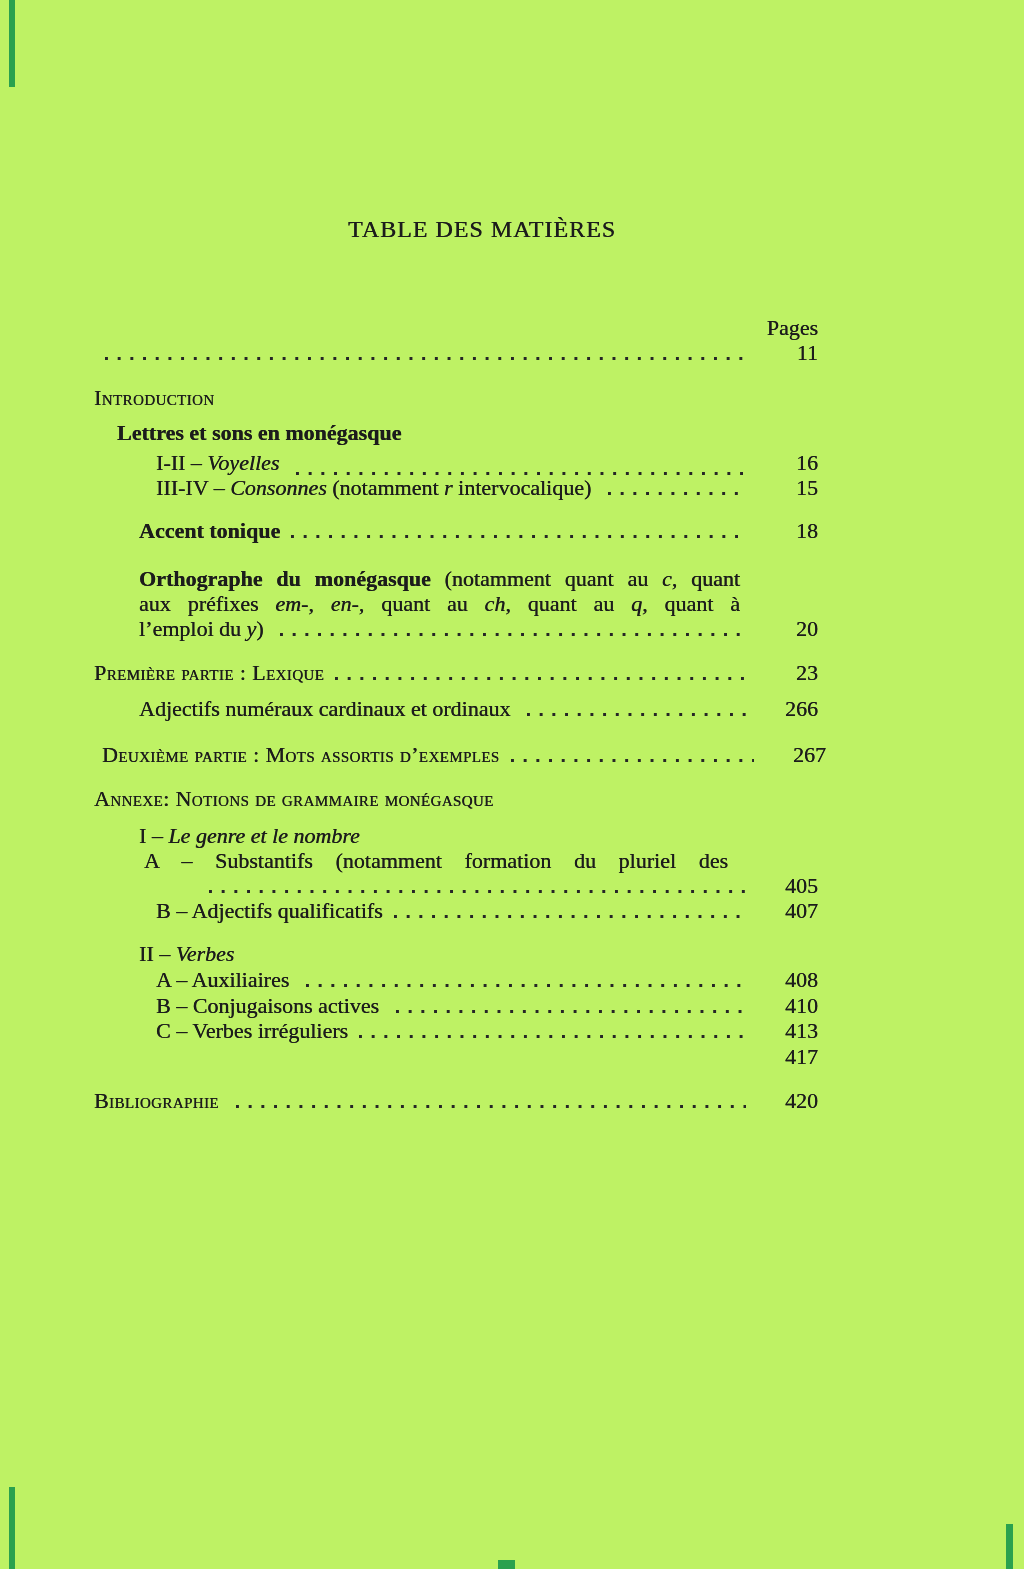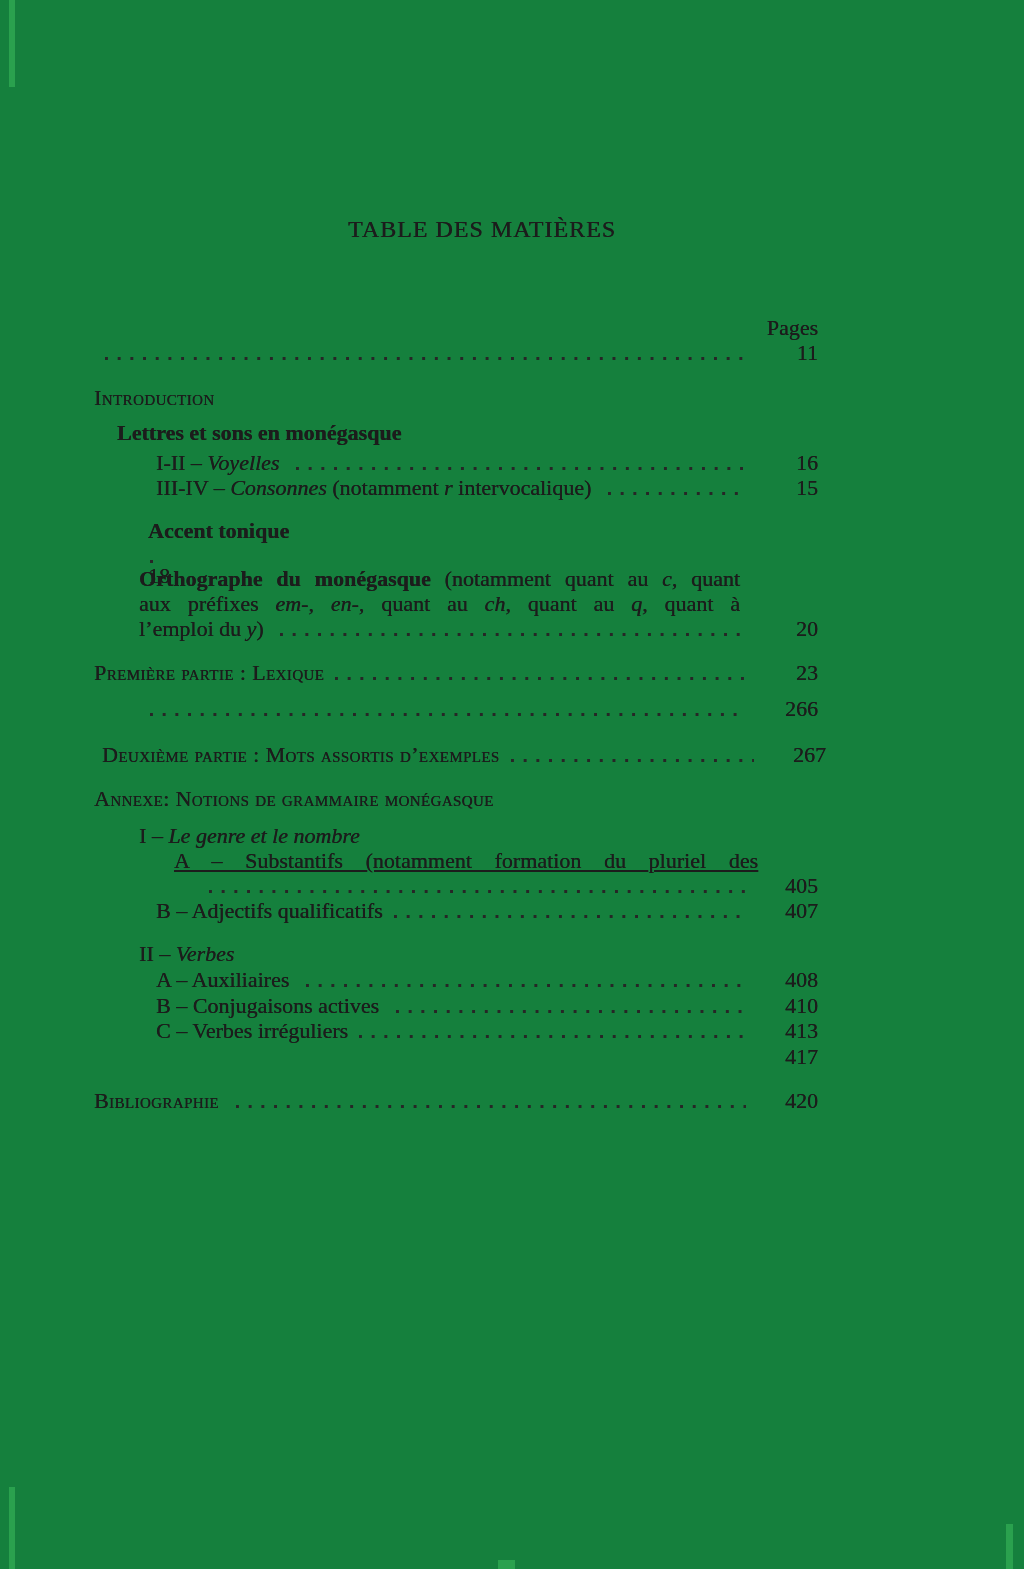--- a/index.html
+++ b/index.html
@@ -1,18 +1,18 @@
 <!DOCTYPE html>
 <html><head>
 <meta charset="utf-8">
 <style>
   html,body{margin:0;padding:0;background:#ffffff;}
   .page{
     position:relative;width:1024px;height:1569px;overflow:hidden;
-    background:#15803d;color:#1c1c1c;
+    background:#bef264;color:#1c1c1c;
     font-family:"Liberation Serif", serif;
   }
   .scan{position:absolute;inset:0;filter:blur(0.25px);}
   .title{
     position:absolute;top:215px;left:482px;transform:translateX(-50%);
     font-size:24px;line-height:28px;letter-spacing:1px;white-space:nowrap;
     text-shadow:0.35px 0 currentColor;
   }
   .toc-row{
     position:absolute;font-size:22px;line-height:25px;
@@ -39,32 +39,32 @@
 <body>
 
 <div class="page">
   <div class="scan">
     <div class="title">TABLE DES MATIÈRES</div>
     <div id="toc">
         <div class="toc-row flex" style="top: 315px; left: 94px; width: 724px;"><span class="spacer"></span><span class="pagecol">Pages</span></div>
         <div class="toc-row flex" style="top: 340px; left: 94px; width: 724px;"><span class="leader"></span><span class="pagecol">11</span></div>
         <div class="toc-row flex" style="top: 385px; left: 94px; width: 724px;"><span class="label"><span class="sc">Introduction</span></span></div>
         <div class="toc-row flex" style="top: 420px; left: 117px; width: 701px;"><span class="label"><span class="bd">Lettres et sons en monégasque</span></span></div>
-        <div class="toc-row flex" style="top: 450px; left: 156px; width: 662px;"><span class="label"><span>I-II – </span><span class="it">Voyelles</span><span> </span></span><span class="leader"></span><span class="pagecol">16</span></div>
+        <div class="toc-row flex" style="top: 450px; left: 156px; width: 662px; align-items: flex-end;"><span class="label"><span>I-II – </span><span class="it">Voyelles</span><span> </span></span><span class="leader"></span><span class="pagecol">16</span></div>
         <div class="toc-row flex" style="top: 475px; left: 156px; width: 662px;"><span class="label"><span>III-IV – </span><span class="it">Consonnes</span><span> (notamment </span><span class="it">r</span><span> intervocalique) </span></span><span class="leader"></span><span class="pagecol">15</span></div>
-        <div class="toc-row flex" style="top: 518px; left: 139px; width: 679px; flex-direction: column;"><span class="label"><span class="bd">Accent tonique</span></span><span class="leader"></span><span class="pagecol">18</span></div>
+        <div class="toc-row flex" style="top: 518px; left: 139px; width: 679px;"><span class="label"><span class="bd">Accent tonique</span></span><span class="leader"></span><span class="pagecol">18</span></div>
         <div class="toc-row justify" style="top: 566px; left: 139px; width: 601px;"><span class="bd">Orthographe du monégasque</span><span> (notamment quant au </span><span class="it">c,</span><span> quant</span></div>
         <div class="toc-row justify" style="top: 591px; left: 139px; width: 601px;"><span>aux préfixes </span><span class="it">em-,</span><span> </span><span class="it">en-,</span><span> quant au </span><span class="it">ch,</span><span> quant au </span><span class="it">q,</span><span> quant à</span></div>
         <div class="toc-row flex" style="top: 616px; left: 139px; width: 679px;"><span class="label"><span>l’emploi du </span><span class="it">y</span><span>) </span></span><span class="leader"></span><span class="pagecol">20</span></div>
         <div class="toc-row flex" style="top: 660px; left: 94px; width: 724px;"><span class="label"><span class="sc">Première partie : Lexique</span></span><span class="leader"></span><span class="pagecol">23</span></div>
-        <div class="toc-row flex" style="top: 696px; left: 139px; width: 679px;"><span class="leader"></span><span class="pagecol">266</span></div>
+        <div class="toc-row flex" style="top: 696px; left: 139px; width: 679px;"><span class="label"><span>Adjectifs numéraux cardinaux et ordinaux </span></span><span class="leader"></span><span class="pagecol">266</span></div>
         <div class="toc-row flex" style="top: 742px; left: 102px; width: 724px;"><span class="label"><span class="sc">Deuxième partie : Mots assortis d’exemples</span></span><span class="leader"></span><span class="pagecol">267</span></div>
         <div class="toc-row flex" style="top: 786px; left: 94px; width: 724px;"><span class="label"><span class="sc">Annexe: Notions de grammaire monégasque</span></span></div>
         <div class="toc-row flex" style="top: 823px; left: 139px; width: 679px;"><span class="label"><span>I – </span><span class="it">Le genre et le nombre</span></span></div>
-        <div class="toc-row justify" style="top: 848px; left: 174px; width: 584px; text-decoration: underline;"><span>A – Substantifs (notamment formation du pluriel des</span></div>
+        <div class="toc-row justify" style="top: 848px; left: 144px; width: 584px;"><span>A – Substantifs (notamment formation du pluriel des</span></div>
         <div class="toc-row flex" style="top: 873px; left: 198px; width: 620px;"><span class="leader"></span><span class="pagecol">405</span></div>
         <div class="toc-row flex" style="top: 898px; left: 156px; width: 662px; justify-content: center;"><span class="label"><span>B – Adjectifs qualificatifs</span></span><span class="leader"></span><span class="pagecol">407</span></div>
         <div class="toc-row flex" style="top: 941px; left: 139px; width: 679px;"><span class="label"><span>II – </span><span class="it">Verbes</span></span></div>
         <div class="toc-row flex" style="top: 967px; left: 156px; width: 662px;"><span class="label"><span>A – Auxiliaires </span></span><span class="leader"></span><span class="pagecol">408</span></div>
         <div class="toc-row flex" style="top: 993px; left: 156px; width: 662px;"><span class="label"><span>B – Conjugaisons actives </span></span><span class="leader"></span><span class="pagecol">410</span></div>
         <div class="toc-row flex" style="top: 1018px; left: 156px; width: 662px;"><span class="label"><span>C – Verbes irréguliers</span></span><span class="leader"></span><span class="pagecol">413</span></div>
         <div class="toc-row flex" style="top: 1044px; left: 156px; width: 662px;"><span class="spacer"></span><span class="pagecol">417</span></div>
         <div class="toc-row flex" style="top: 1088px; left: 94px; width: 724px;"><span class="label"><span class="sc">Bibliographie </span></span><span class="leader"></span><span class="pagecol">420</span></div>
       </div>
   </div>

